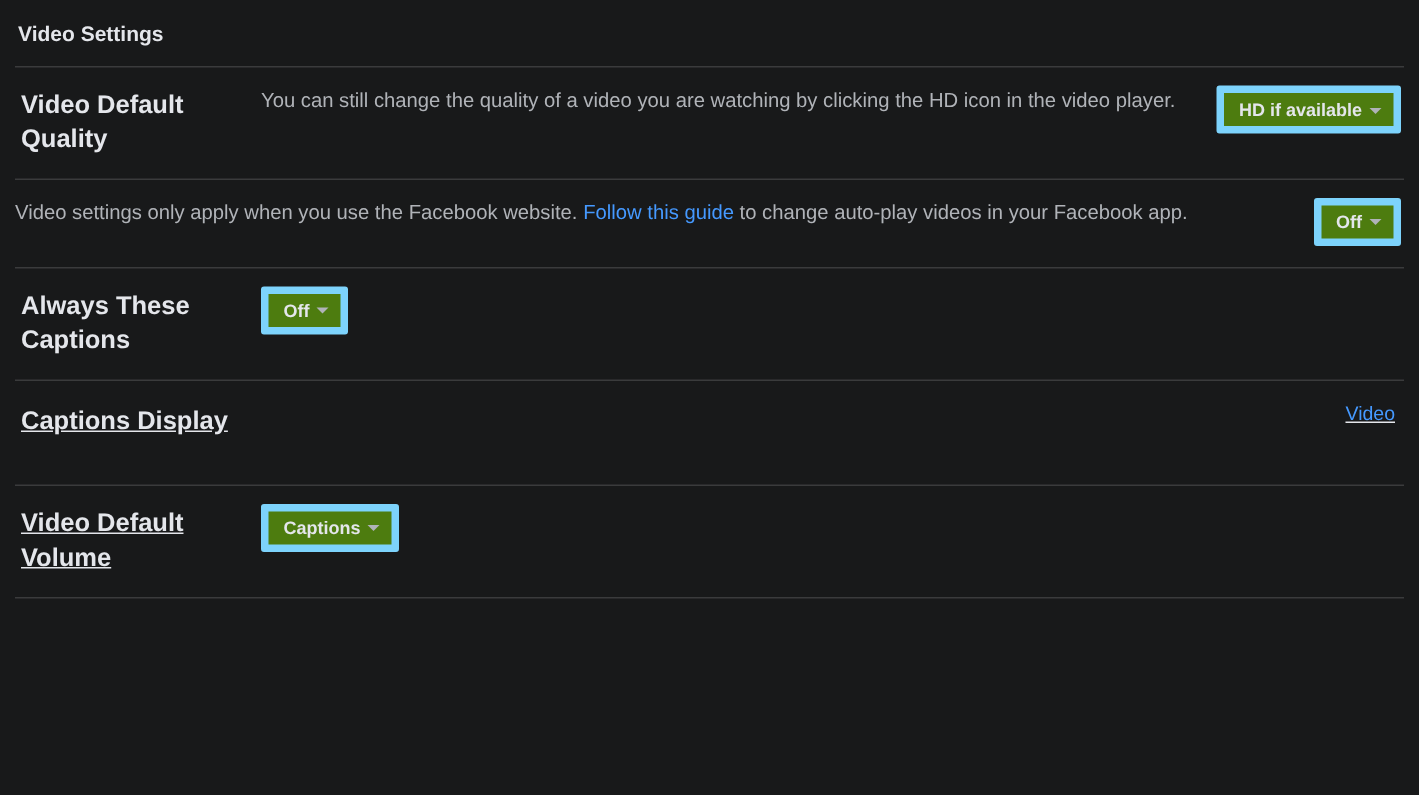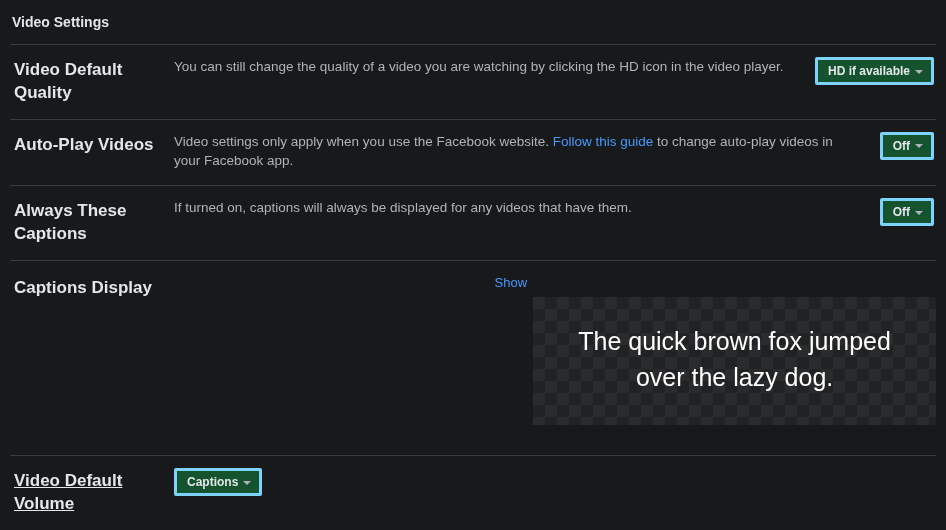--- a/index.html
+++ b/index.html
@@ -39,22 +39,22 @@
     font-size: 13.5px;
     color: #b0b3b8;
     line-height: 1.45;
     padding-right: 20px;
   }
   .row-control {
     flex: 0 0 auto;
     padding-right: 2px;
   }
   .dropdown-btn {
-    background: #14532d;
-    border: 3px solid #7dd3fc;
+    background: #4d7c0f;
+    border: 5px solid #7dd3fc;
     color: #e4e6eb;
     font-size: 12px;
     font-weight: bold;
     padding: 4px 8px 4px 10px;
     border-radius: 2px;
     cursor: pointer;
     display: inline-flex;
     align-items: center;
     gap: 5px;
     font-family: inherit;
@@ -75,21 +75,22 @@
   .edit-link {
     color: #4599ff;
     font-size: 13px;
     cursor: pointer;
     padding-right: 6px;
   }
   .captions-row {
     display: flex;
     border-top: 1px solid #3a3b3c;
     padding: 14px 0 30px 0;
-    flex-direction: row;
+    flex-direction: column;
+    text-decoration: underline;
   }
   .captions-header {
     display: flex;
     justify-content: space-between;
     align-items: flex-start;
     width: 100%;
   }
   .captions-preview {
     margin-top: 22px;
     width: 670px;
@@ -125,50 +126,45 @@
     <div class="row-desc">You can still change the quality of a video you are watching by clicking the HD icon in the video player.</div>
     <div class="row-control">
       <button class="dropdown-btn">
         <span>HD if available</span>
         <span class="chevron"></span>
       </button>
     </div>
   </div>
 
   <div class="row">
-    <div class="row-label">Auto-Play Videos</div>
     <div class="row-desc">
       <span>Video settings only apply when you use the Facebook website. </span><span class="link">Follow this guide</span><span> to change auto-play videos in your Facebook app.</span>
     </div>
     <div class="row-control">
       <button class="dropdown-btn">
         <span>Off</span>
         <span class="chevron"></span>
       </button>
     </div>
   </div>
 
   <div class="row">
     <div class="row-label">Always These Captions</div>
-    <div class="row-desc">If turned on, captions will always be displayed for any videos that have them.</div>
     <div class="row-control">
       <button class="dropdown-btn">
         <span>Off</span>
         <span class="chevron"></span>
       </button>
     </div>
   </div>
 
   <div class="captions-row">
     <div class="captions-header">
       <div class="row-label">Captions Display</div>
-      <span class="edit-link">Show</span>
-    </div>
-    <div class="captions-preview">
-      <div class="captions-text">The quick brown fox jumped over the lazy dog.</div>
+      <span class="edit-link">Video</span>
     </div>
   </div>
 
   <div class="row row-last">
     <div class="row-label">Video Default Volume</div>
     <div class="row-control">
       <button class="dropdown-btn">
         <span>Captions</span>
         <span class="chevron"></span>
       </button>

